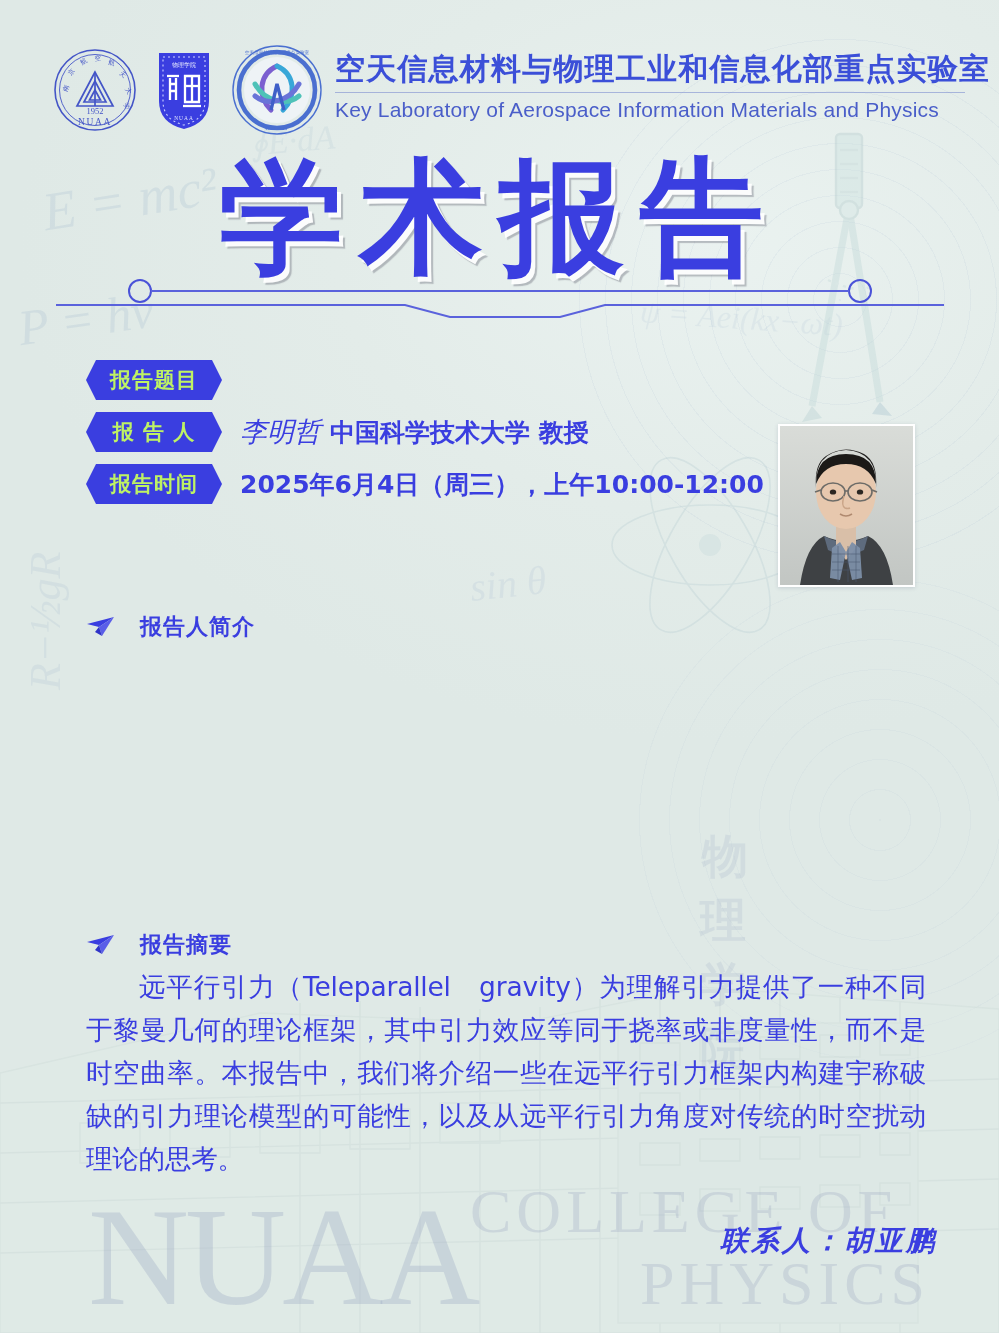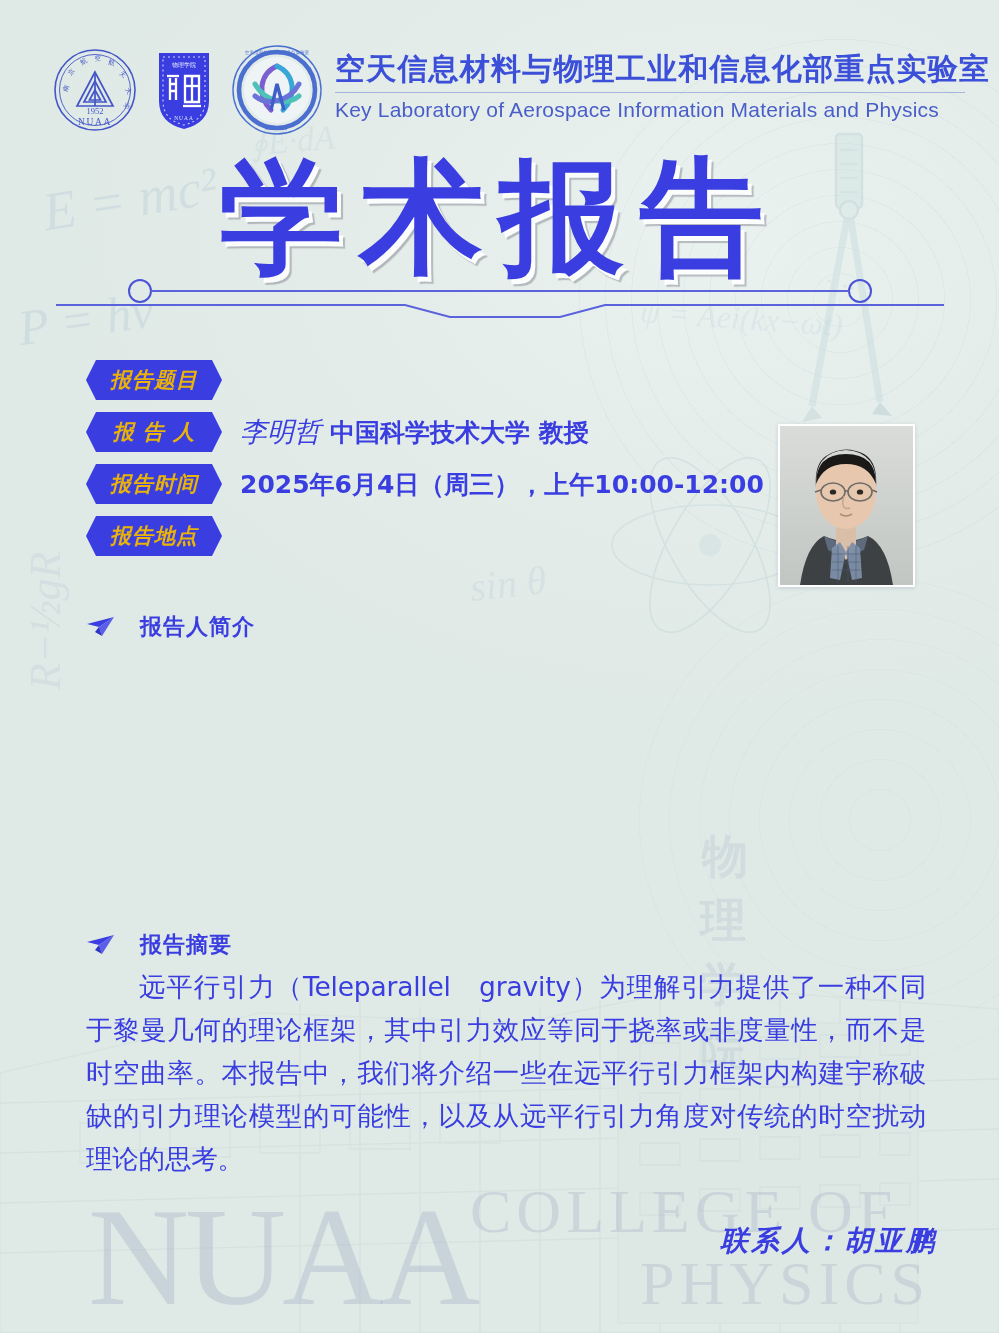--- a/index.html
+++ b/index.html
@@ -87,26 +87,25 @@
     font-size:124px;font-weight:700;color:#3a3ee0;letter-spacing:16px;
     line-height:1.05;
     text-shadow:4px 5px 0 rgba(255,255,255,0.95), 6px 7px 1px rgba(60,60,80,0.30);
   }
   .title-rule{position:absolute;left:0;top:122px;width:999px;height:46px;}
 
   
   .info{position:absolute;left:86px;top:358px;width:830px;}
   .row{display:flex;align-items:center;height:44px;margin-bottom:8px;}
   .badge{
-    width:136px;height:40px;flex:0 0 136px;background:#3a3ee0;color:#eab308;
+    width:136px;height:40px;flex:0 0 136px;background:#3a3ee0;color:#bef264;
     display:flex;align-items:center;justify-content:center;
     font-family:"DejaVu Sans","Liberation Sans",sans-serif;
     font-size:21px;font-weight:700;letter-spacing:1px;
     clip-path:polygon(10px 0,126px 0,136px 50%,126px 100%,10px 100%,0 50%);
-    font-style:italic;
   }
   .row-val{
     margin-left:18px;color:#3a3ee0;
     font-family:"DejaVu Sans","Liberation Sans",sans-serif;
     font-weight:700;font-size:25px;white-space:nowrap;
   }
   .row-val.title-val{font-size:30px;letter-spacing:-.2px;}
   .speaker-name{
     font-family:"DejaVu Serif","Liberation Serif",serif;
     font-style:italic;font-weight:400;font-size:27px;color:#3a3ee0;margin-right:9px;
@@ -300,21 +299,20 @@
         <span class="speaker-name">李明哲</span><span>中国科学技术大学 教授</span>
       </div>
     </div>
 
     <div class="row">
       <div class="badge">报告时间</div>
       <div class="row-val">2025年6月4日（周三），上午10:00-12:00</div>
     </div>
 
     <div class="row">
-      <div class="badge">报告地点</div>
     </div>
   </div>
 
   <div class="photo">
     <svg viewBox="0 0 133 159" width="133" height="159">
       <defs>
         <linearGradient id="bgp" x1="0" y1="0" x2="0" y2="1">
           <stop offset="0%" stop-color="#d9dcd8"></stop>
             <stop offset="100%" stop-color="#c2c6c3"></stop>
         </linearGradient>

